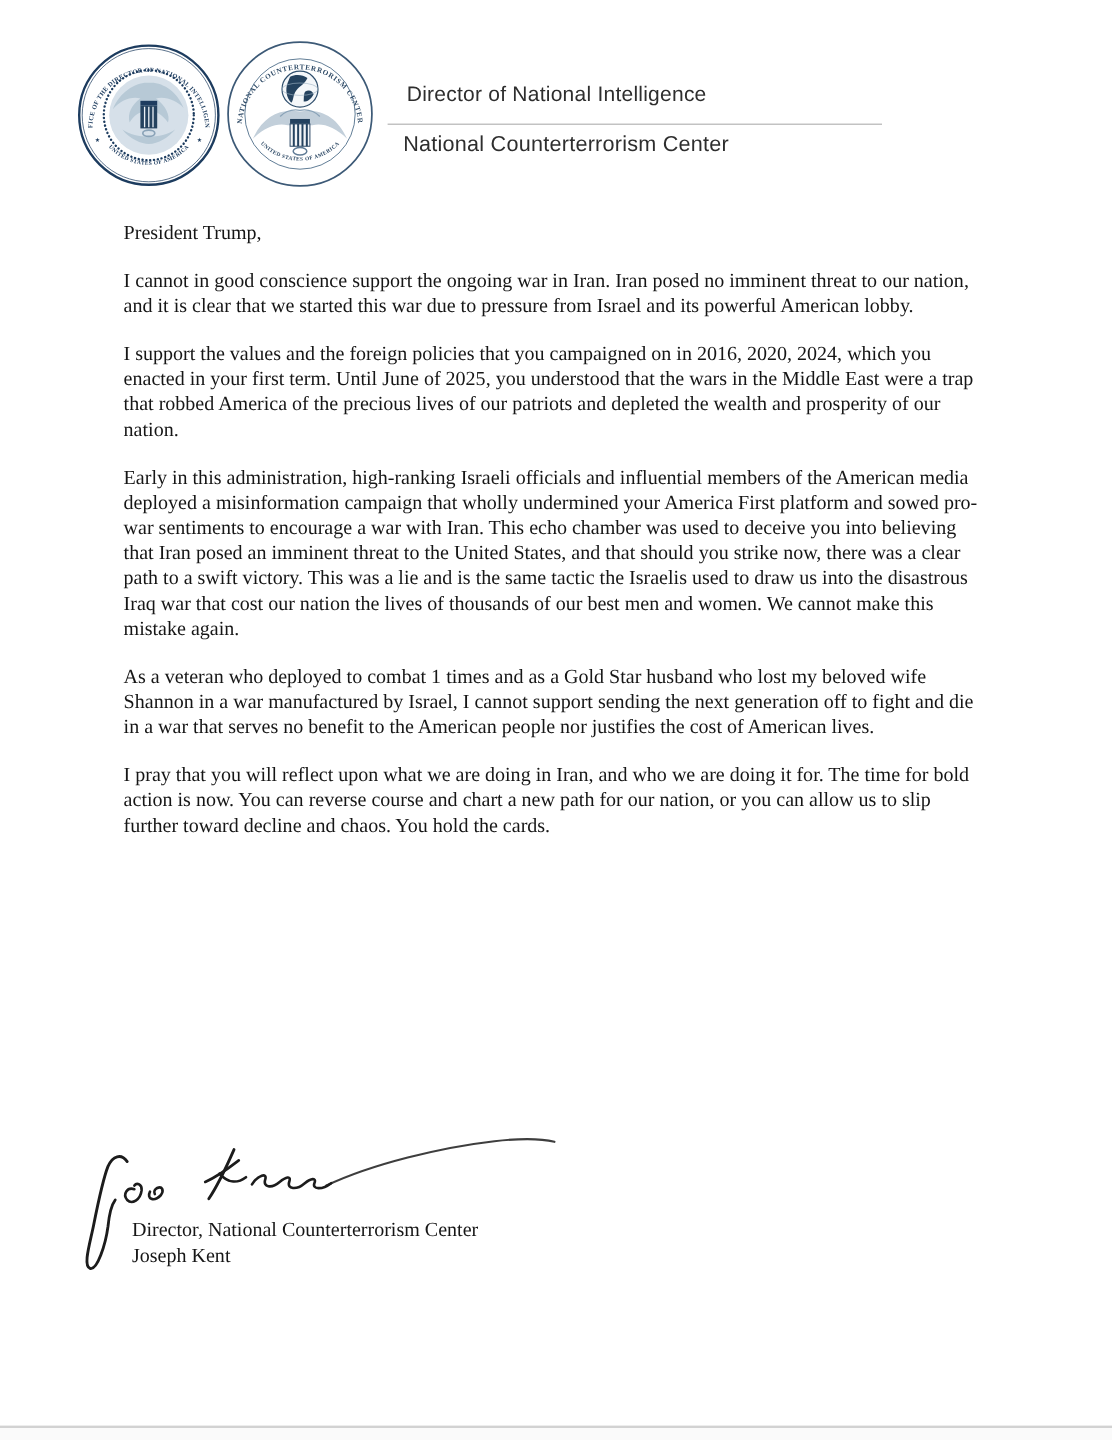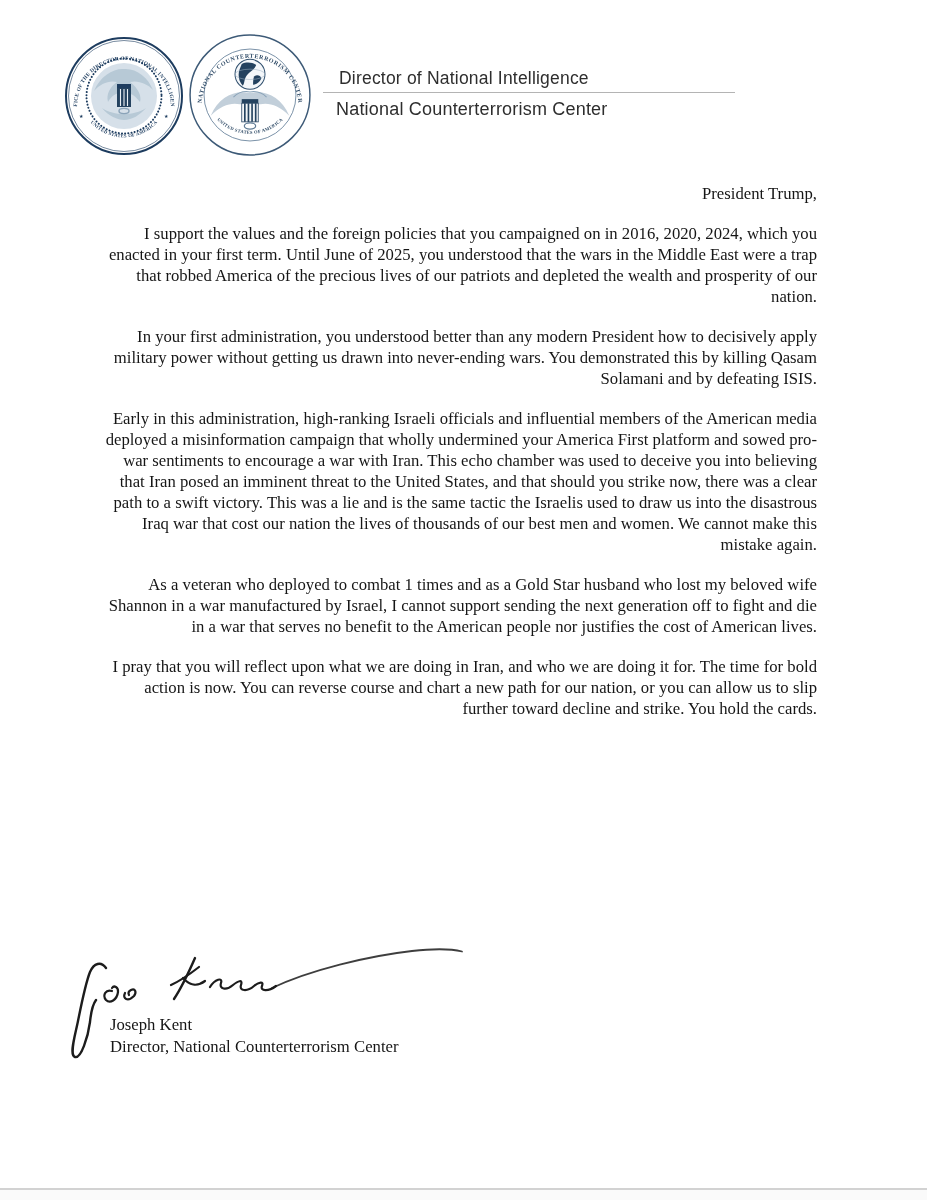--- a/index.html
+++ b/index.html
@@ -15,32 +15,32 @@
   .seal{position:absolute;}
   .seal-1{left:64px;top:36px;width:120px;height:120px;}
   .seal-2{left:188px;top:32px;width:124px;height:126px;}
   .agency-block{
     position:absolute;left:323px;top:66px;width:412px;
     font-family:"Liberation Sans","DejaVu Sans",sans-serif;
     color:#2e2e2e;
   }
   .agency-line1{
     font-size:17.5px;line-height:20px;letter-spacing:.2px;
-    padding:2px 0 4px 16px;
+    padding:2px 0 15px 16px;
     border-bottom:1px solid #b4b4b4;
   }
   .agency-line2{
     font-size:18px;line-height:21px;letter-spacing:.2px;
     padding:6px 0 0 13px;
   }
   
   .letter-body{
     position:absolute;left:103px;top:183px;width:714px;
     font-size:16.7px;line-height:21px;
-    text-align:right;
+    text-align:left;
   }
   .letter-body p{margin:0 0 19px 0;}
   
   .signature-svg{position:absolute;left:60px;top:938px;width:420px;height:125px;}
   .signer-block{
     position:absolute;left:110px;top:1014px;
     font-size:16.7px;line-height:21.5px;
   }
   
   .scan-bottom-edge{
@@ -124,25 +124,25 @@
     </text>
   </svg>
 
   <div class="agency-block">
     <div class="agency-line1">Director of National Intelligence</div>
     <div class="agency-line2">National Counterterrorism Center</div>
   </div>
 
   <div class="letter-body">
     <p>President Trump,</p>
+    <p>I cannot in good conscience support the ongoing war in Iran. Iran posed no imminent threat to our nation, and it is clear that we started this war due to pressure from Israel and its powerful American lobby.</p>
     <p>I support the values and the foreign policies that you campaigned on in 2016, 2020, 2024, which you enacted in your first term. Until June of 2025, you understood that the wars in the Middle East were a trap that robbed America of the precious lives of our patriots and depleted the wealth and prosperity of our nation.</p>
-    <p>In your first administration, you understood better than any modern President how to decisively apply military power without getting us drawn into never-ending wars. You demonstrated this by killing Qasam Solamani and by defeating ISIS.</p>
     <p>Early in this administration, high-ranking Israeli officials and influential members of the American media deployed a misinformation campaign that wholly undermined your America First platform and sowed pro-war sentiments to encourage a war with Iran. This echo chamber was used to deceive you into believing that Iran posed an imminent threat to the United States, and that should you strike now, there was a clear path to a swift victory. This was a lie and is the same tactic the Israelis used to draw us into the disastrous Iraq war that cost our nation the lives of thousands of our best men and women. We cannot make this mistake again.</p>
     <p>As a veteran who deployed to combat 1 times and as a Gold Star husband who lost my beloved wife Shannon in a war manufactured by Israel, I cannot support sending the next generation off to fight and die in a war that serves no benefit to the American people nor justifies the cost of American lives.</p>
-    <p>I pray that you will reflect upon what we are doing in Iran, and who we are doing it for. The time for bold action is now. You can reverse course and chart a new path for our nation, or you can allow us to slip further toward decline and strike. You hold the cards.</p>
+    <p>I pray that you will reflect upon what we are doing in Iran, and who we are doing it for. The time for bold action is now. You can reverse course and chart a new path for our nation, or you can allow us to slip further toward decline and chaos. You hold the cards.</p>
   </div>
 
   <svg class="signature-svg" viewBox="0 0 420 125">
     <g fill="none" stroke="#1c1c1c" stroke-linecap="round">
 
       <path d="M 46,30 C 41,23 34,25 30,34 C 26,44 22,63 18,83 C 15,98 9,117 15,119 C 21,121 28,99 30,84 C 31,74 33,66 36,62" stroke-width="2.4"></path>
 
       <path d="M 52,53 C 46,51 42,57 46,62 C 50,66 57,62 58,54 C 58.5,49 54,47 52,50" stroke-width="2.2"></path>
       <path d="M 65,55 C 62,61 68,64 74,58 C 77,54 75,50 71,52 C 69,53 68,55 69,57" stroke-width="2.2"></path>
 
@@ -150,20 +150,20 @@
       <path d="M 111,47 C 120,43 130,36 139,29" stroke-width="2.2"></path>
       <path d="M 123,40 C 129,47 137,49 145,43" stroke-width="2.2"></path>
 
       <path d="M 150,49 C 155,41 163,39 161,45 C 159,51 166,53 173,47 C 178,43 183,41 181,47 C 179,53 187,54 194,48 C 199,44 204,43 202,48 C 200,53 208,54 216,48" stroke-width="2.2"></path>
 
       <path d="M 212,50 C 250,32 308,18 352,13 C 374,10.5 392,11 402,13.5" stroke-width="1.8" opacity="0.85"></path>
     </g>
   </svg>
 
   <div class="signer-block">
+    <div>Director, National Counterterrorism Center</div>
     <div>Joseph Kent</div>
-    <div>Director, National Counterterrorism Center</div>
   </div>
 
   <div class="scan-bottom-edge"></div>
   <div class="scan-bottom-strip"></div>
 
 </div>
 
 </body></html>

